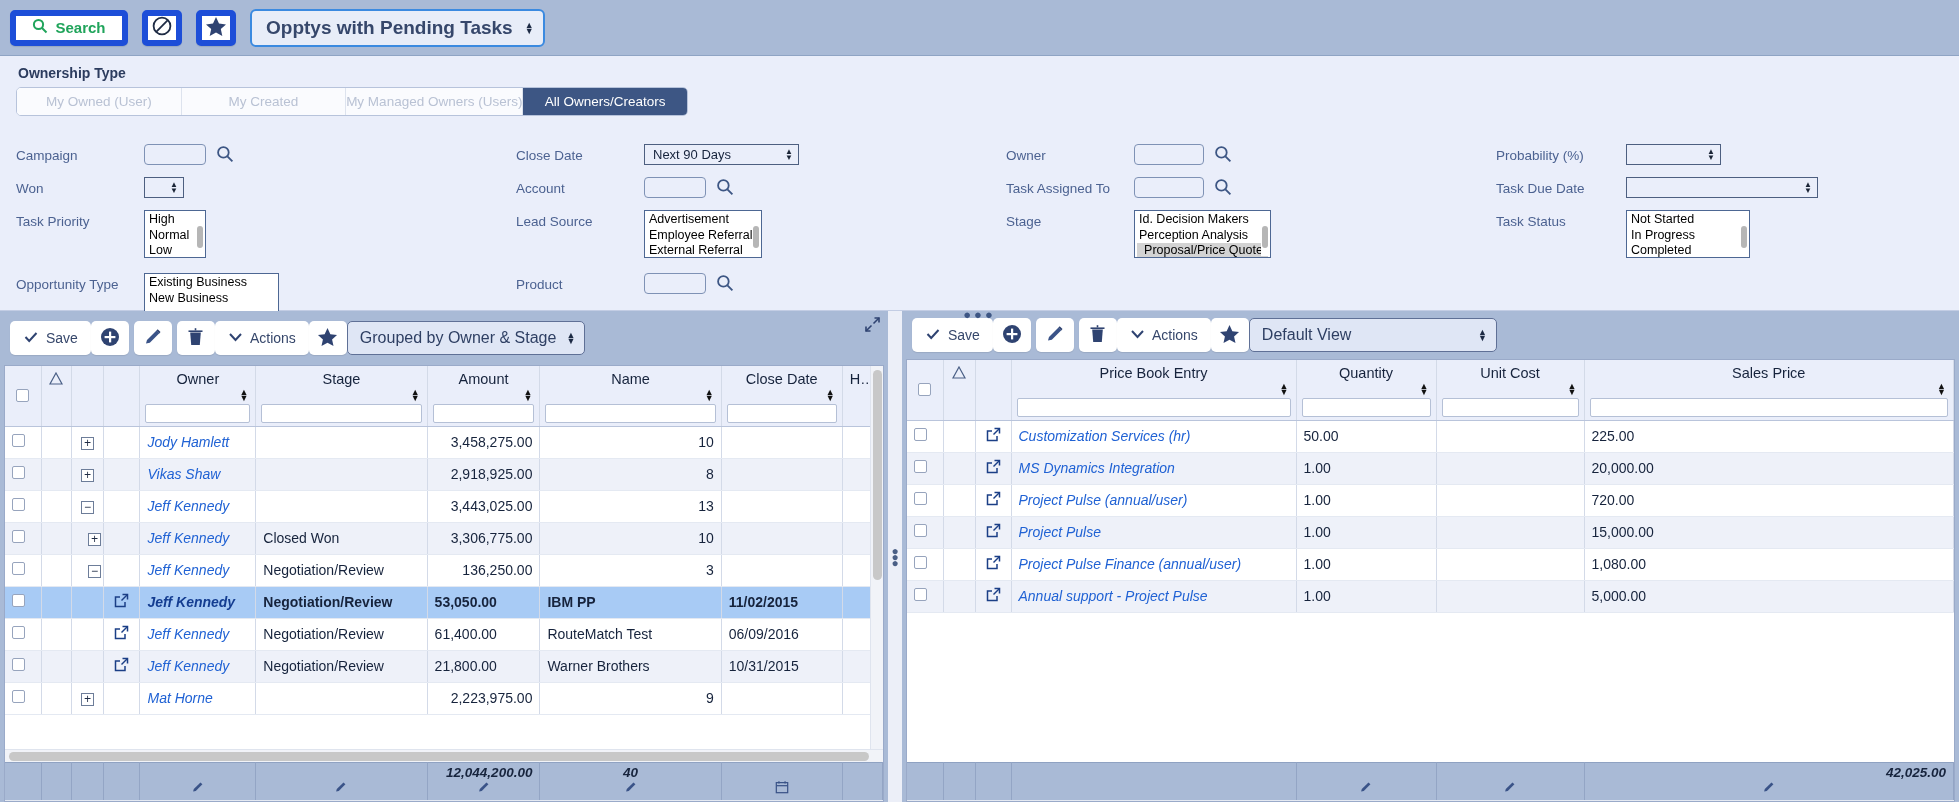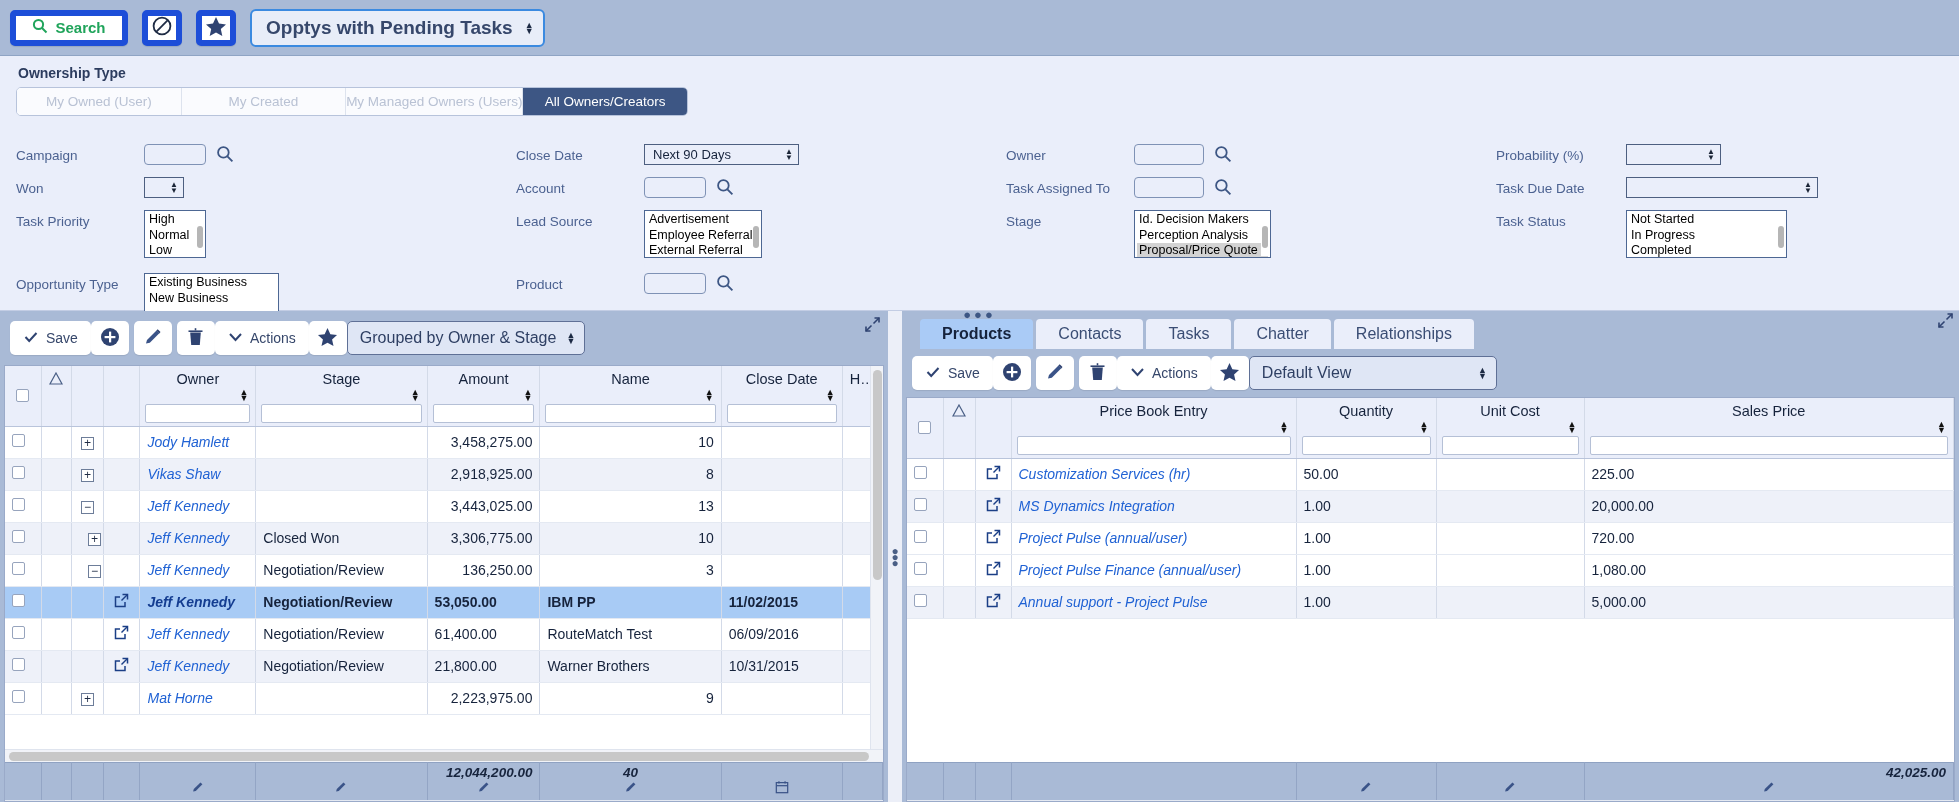--- a/index.html
+++ b/index.html
@@ -130,21 +130,21 @@
     height: 48px;
     font-size: 12.5px;
     color: #000;
     overflow: hidden;
     position: relative;
     line-height: 15.6px;
     padding: 1px 2px;
     cursor: pointer;
   }
   .listbox .opt { padding-left: 2px; white-space: nowrap; }
-  .listbox .opt.sel { background: #d3d3d3; }
+  .listbox .opt.sel { background: #d3d3d3; text-align: center; }
   .lb-scroll {
     position: absolute; right: 1px; top: 1px; bottom: 1px; width: 8px;
     background: #fff;
   }
   .lb-scroll i {
     display: block; background: #b6b6b6; width: 6px;
     margin: 14px 1px 0 1px; height: 22px; border-radius: 3px;
   }
 
   
@@ -454,21 +454,21 @@
         <div class="opt">Id. Decision Makers</div>
         <div class="opt">Perception Analysis</div>
         <div class="opt sel">Proposal/Price Quote</div>
         <div class="lb-scroll">
             <i></i>
           </div>
       </div>
     </div>
     <div class="fcell tall">
       <div class="flabel" style="width:130px">Task Status</div>
-      <div class="listbox" style="width:161px">
+      <div class="listbox" style="width:124px">
         <div class="opt">Not Started</div>
         <div class="opt">In Progress</div>
         <div class="opt">Completed</div>
         <div class="lb-scroll">
             <i></i>
           </div>
       </div>
     </div>
 
     <div class="fcell tall" style="height:58px">
@@ -842,35 +842,20 @@
         </tfoot>
       </table>
     </div>
   </div>
 
   <div id="splitter">
     <div class="dots">●<br>●<br>●</div>
   </div>
 
   <div class="panel" id="right-panel">
-    <div id="right-tabs">
-      <div class="rtab active">Products</div>
-      <div class="rtab">Contacts</div>
-      <div class="rtab">Tasks</div>
-      <div class="rtab">Chatter</div>
-      <div class="rtab">Relationships</div>
-      <span class="collapse-ico" style="right:6px;top:2px">
-        <svg width="15" height="15" viewBox="0 0 15 15" fill="none" stroke="#2f4371" stroke-width="1.6">
-          <line x1="1" y1="14" x2="6.5" y2="8.5"></line>
-            <polyline points="1,9.5 1,14 5.5,14"></polyline>
-          <line x1="14" y1="1" x2="8.5" y2="6.5"></line>
-            <polyline points="14,5.5 14,1 9.5,1"></polyline>
-        </svg>
-      </span>
-    </div>
 
     <div class="panel-toolbar" style="height:48px">
       <div class="toolbtn">
         <span>
           <svg width="16" height="16" viewBox="0 0 16 16" fill="none" stroke="#2f4371" stroke-width="2">
               <polyline points="2.5,8 6.2,12 13.5,4"></polyline>
             </svg>
         </span>
         <span>Save</span>
       </div>
@@ -1023,20 +1008,35 @@
                 <span class="openico"><svg width="15" height="15" viewBox="0 0 15 15" fill="none" stroke="#1b3f86" stroke-width="1.5">
                       <polyline points="8.5,1.5 13.5,1.5 13.5,6.5"></polyline>
                       <line x1="13.5" y1="1.5" x2="7.5" y2="7.5"></line>
                       <polyline points="11,9 11,13.5 1.5,13.5 1.5,4 6,4"></polyline>
                     </svg></span>
               </td>
               <td><span class="lnk">Project Pulse (annual/user)</span></td>
               <td>1.00</td>
               <td></td>
               <td>720.00</td>
+            </tr>
+            <tr class="r-even" style="height:32px">
+              <td><span class="cbx"></span></td>
+              <td></td>
+              <td style="text-align:center">
+                <span class="openico"><svg width="15" height="15" viewBox="0 0 15 15" fill="none" stroke="#1b3f86" stroke-width="1.5">
+                      <polyline points="8.5,1.5 13.5,1.5 13.5,6.5"></polyline>
+                      <line x1="13.5" y1="1.5" x2="7.5" y2="7.5"></line>
+                      <polyline points="11,9 11,13.5 1.5,13.5 1.5,4 6,4"></polyline>
+                    </svg></span>
+              </td>
+              <td><span class="lnk">Project Pulse</span></td>
+              <td>1.00</td>
+              <td></td>
+              <td>15,000.00</td>
             </tr>
             <tr class="r-odd" style="height:32px">
               <td><span class="cbx"></span></td>
               <td></td>
               <td style="text-align:center">
                 <span class="openico"><svg width="15" height="15" viewBox="0 0 15 15" fill="none" stroke="#1b3f86" stroke-width="1.5">
                       <polyline points="8.5,1.5 13.5,1.5 13.5,6.5"></polyline>
                       <line x1="13.5" y1="1.5" x2="7.5" y2="7.5"></line>
                       <polyline points="11,9 11,13.5 1.5,13.5 1.5,4 6,4"></polyline>
                     </svg></span>

